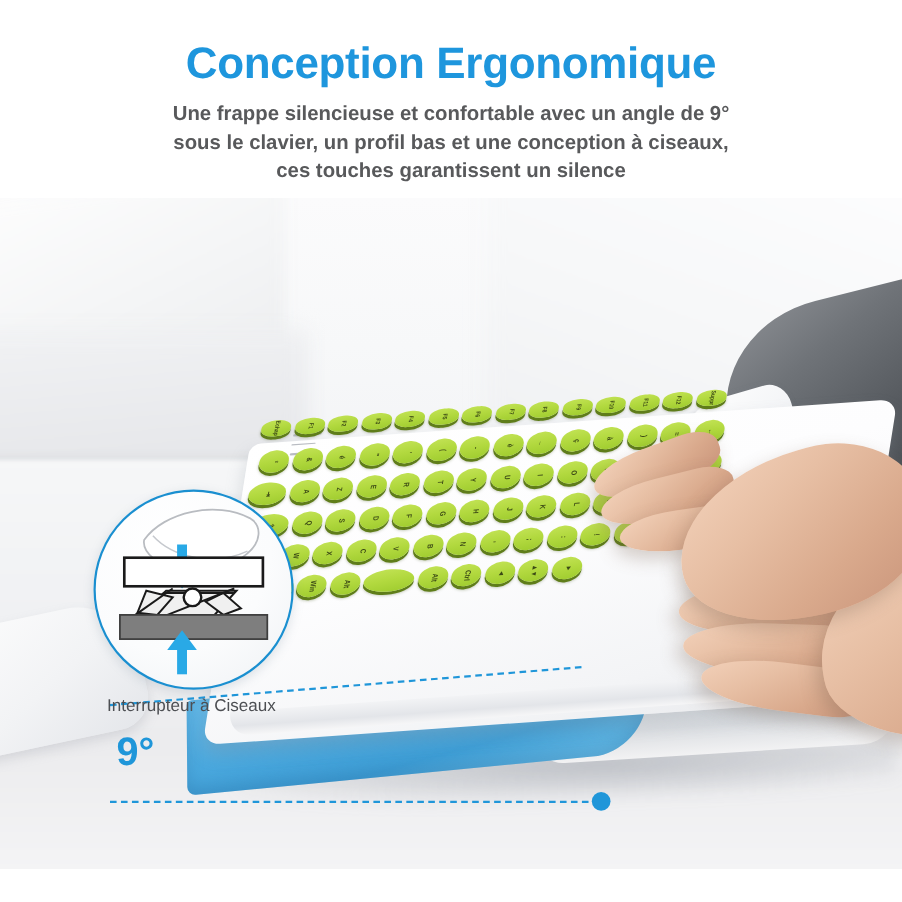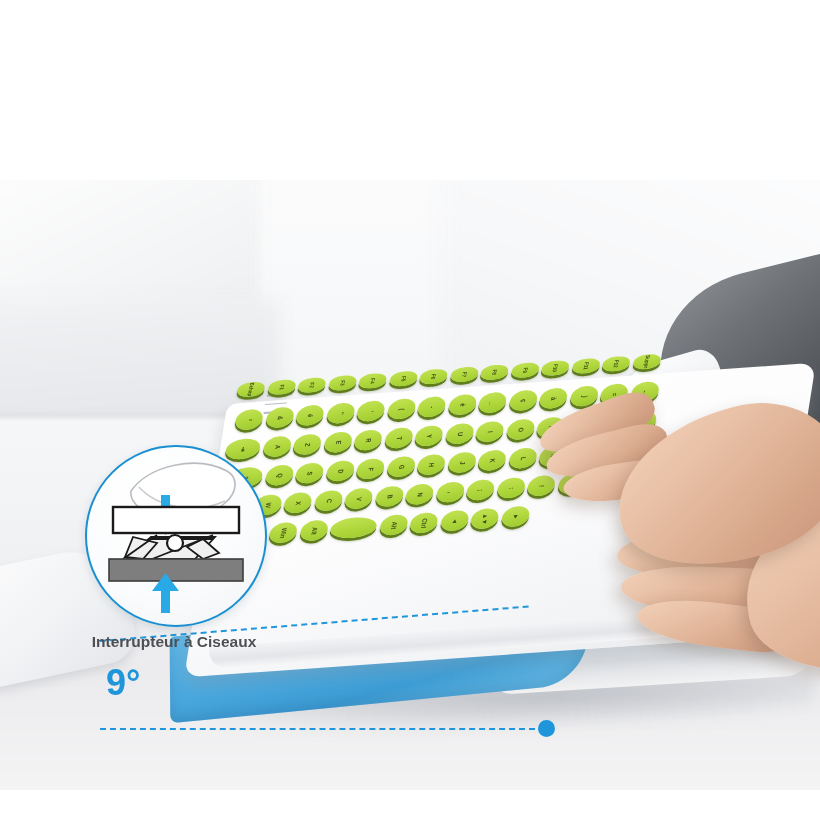--- a/index.html
+++ b/index.html
@@ -280,37 +280,45 @@
     border-radius:50%;
     background:radial-gradient(circle at 38% 30%,#ffffff 0%,#fbfcfd 55%,#eef1f4 100%);
     border:2.2px solid #1a8fd0;
     box-shadow:0 3px 10px rgba(110,130,150,.22);
     overflow:hidden;
   }
   .callout-svg{position:absolute;left:0;top:0;}
   #callout-caption{
     position:absolute;left:-52px;top:188px;width:282px;
     text-align:center;
-    font-size:15.5px;font-weight:bold;
+    font-size:15.5px;font-weight:normal;
     color:#4d4f53;
     z-index:31;
   }
 
   
   #bottom-band{
     position:absolute;left:0;top:790px;width:820px;height:30px;
     background:#ffffff;
     z-index:40;
   }
 </style>
 </head>
 <body>
 
 <div id="page">
 
+  <div id="header">
+    <div id="title">Conception Ergonomique</div>
+    <div id="subtitle">
+      <span class="ln">Une frappe silencieuse et confortable avec un angle de 9°</span>
+      <span class="ln">sous le clavier, un profil bas et une conception à ciseaux,</span>
+      <span class="ln">ces touches garantissent un silence</span>
+    </div>
+  </div>
 
   <div id="photo">
 
     <div class="wall-left"></div>
     <div class="wall-left2"></div>
     <div class="wall-right"></div>
     <div class="desk-edge"></div>
     <div class="desk"></div>
 
     <div class="mouse-shadow"></div>

